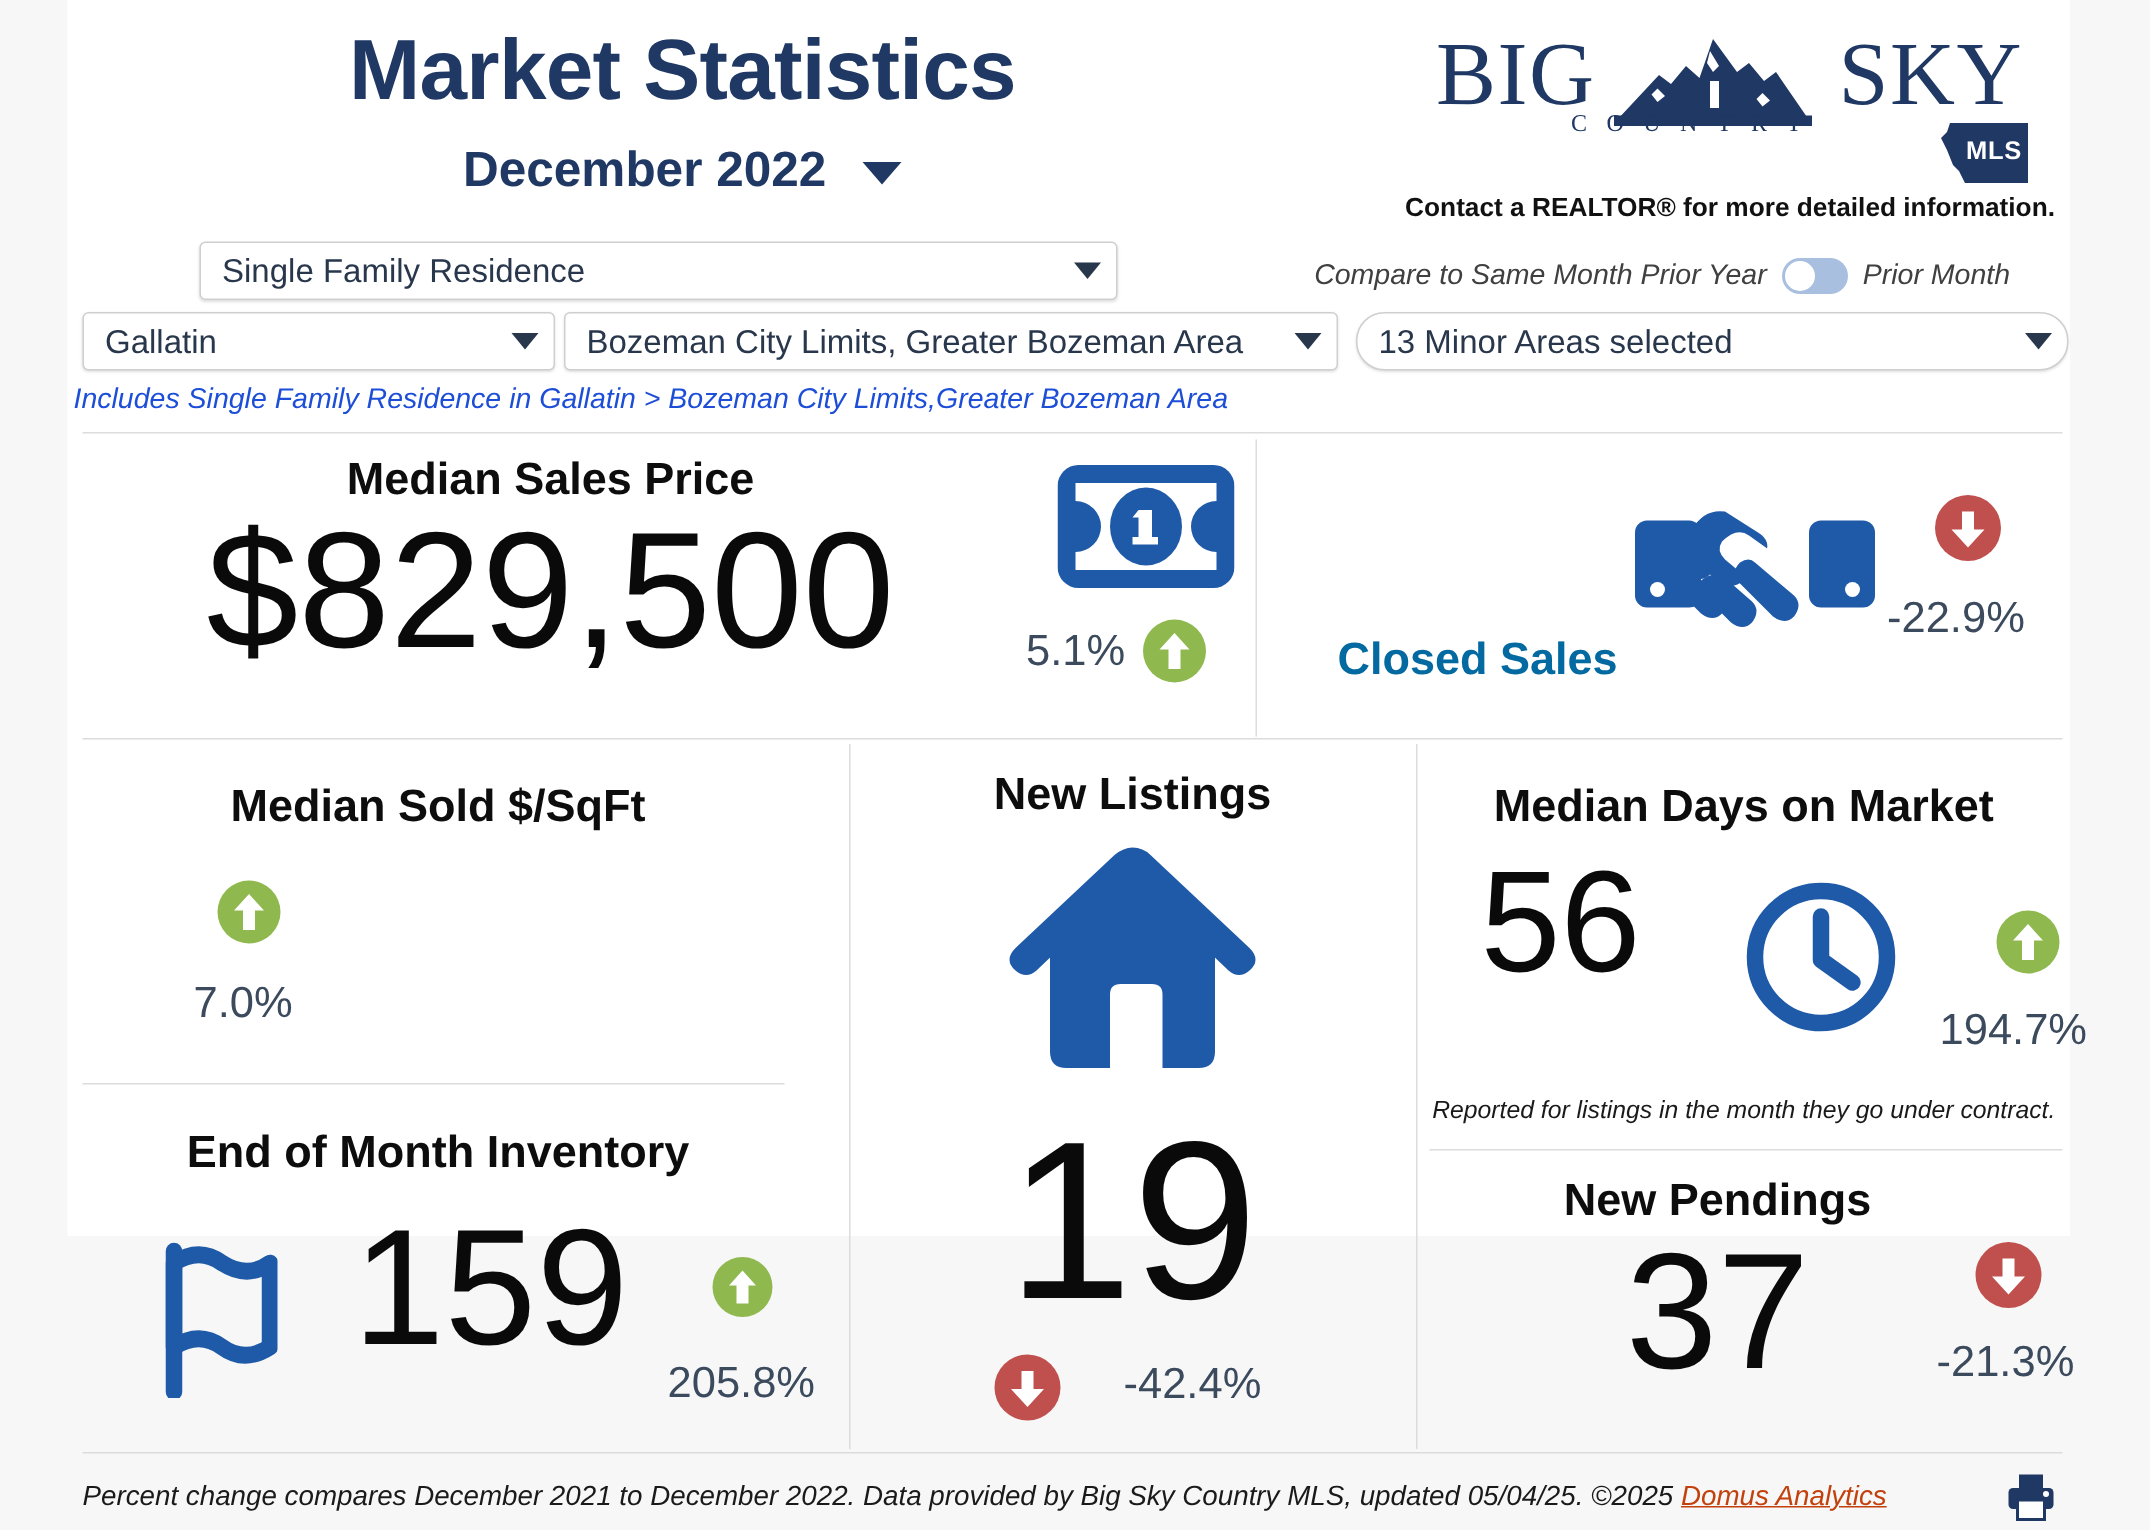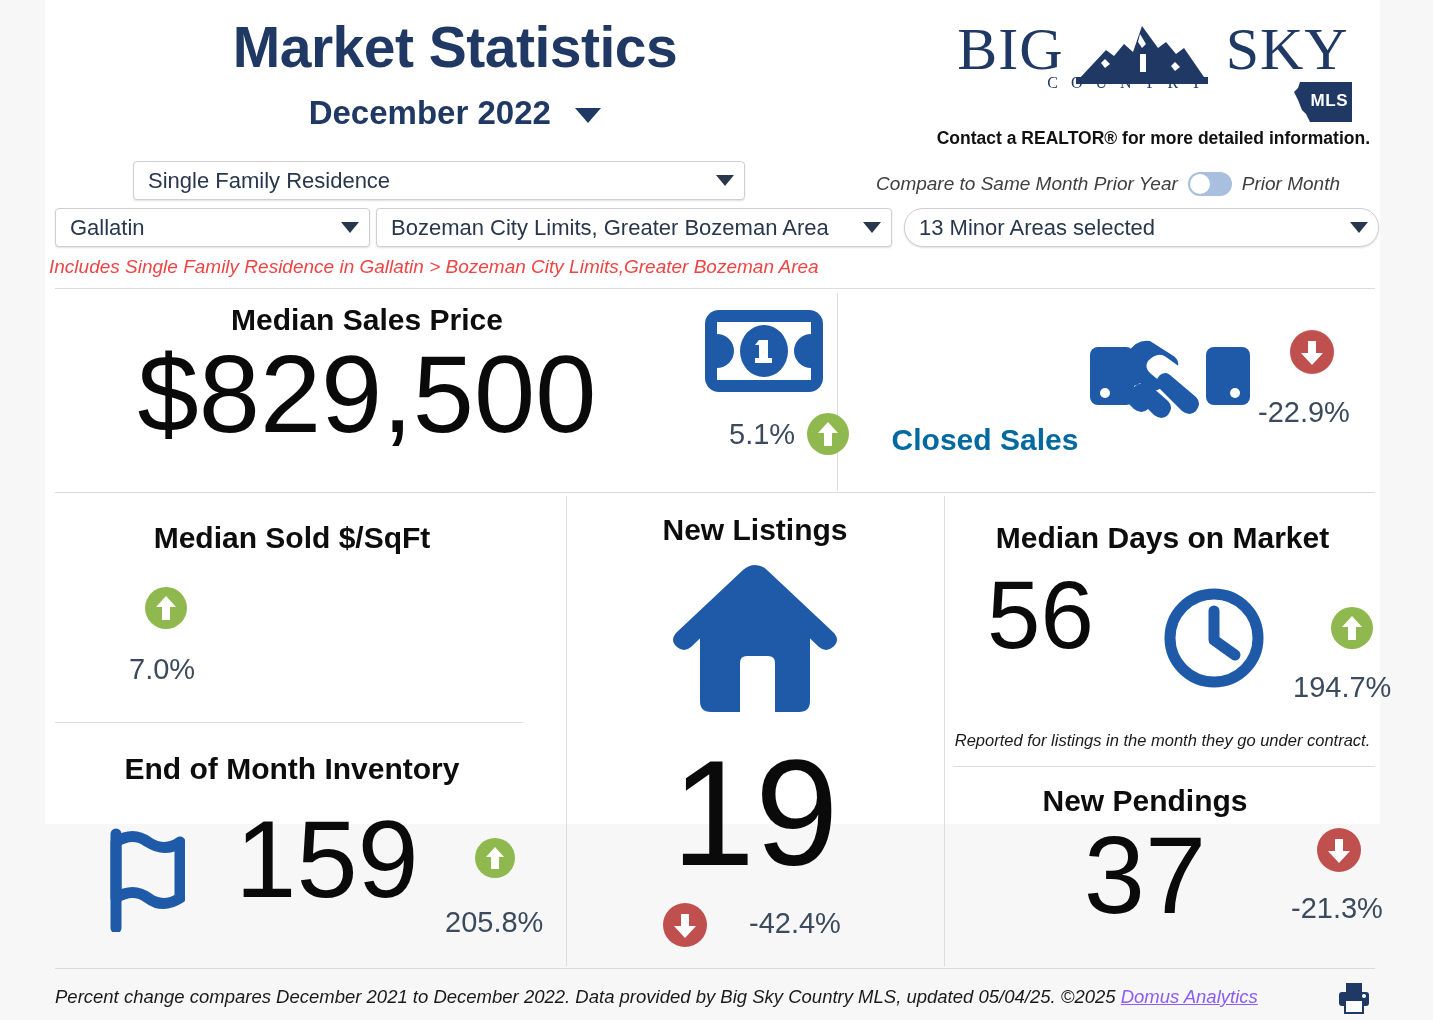--- a/index.html
+++ b/index.html
@@ -104,21 +104,21 @@
     border-right: 9px solid transparent;
     border-top: 11px solid #29374c;
   }
   #sel-prop { left: 88px;  top: 161px; width: 612px; height: 39px; }
   #sel-cnty { left: 10px;  top: 208px; width: 315px; height: 39px; }
   #sel-area { left: 331px; top: 208px; width: 516px; height: 39px; }
   #sel-minor{ left: 859px; top: 208px; width: 475px; height: 39px; border-radius: 19px; }
 
   .includes {
     position: absolute; left: 4px; top: 256px;
-    font-size: 19px; font-style: italic; color: #ef4444;
+    font-size: 19px; font-style: italic; color: #1d4ed8;
   }
 
   
   .hr { position: absolute; background: #dcdcdc; height: 1px; }
   .vr { position: absolute; background: #dcdcdc; width: 1px; }
 
   .cell { position: absolute; }
   .cell-title {
     font-size: 30px; font-weight: bold; color: #0d0d0d;
     text-align: center; white-space: nowrap;
@@ -130,21 +130,21 @@
   .badge { border-radius: 50%; position: relative; flex: 0 0 auto; }
   .badge.up   { background: #8FB94E; }
   .badge.down { background: #C0504D; }
   .badge svg { position: absolute; left: 0; top: 0; }
 
   
   #c-msp { left: 12px; top: 293px; width: 780px; height: 200px; text-decoration: underline; }
   #c-msp .cell-title { position: absolute; left: 0; top: 10px; width: 620px; }
   #c-msp .bignum { position: absolute; left: 0; top: 46px; width: 620px; text-align: center; font-size: 110px; }
   #c-msp .money { position: absolute; left: 648px; top: 17px; }
-  #c-msp .pctwrap { position: absolute; left: 672px; top: 120px; display: flex; align-items: center; gap: 12px; }
+  #c-msp .pctwrap { position: absolute; left: 627px; top: 120px; display: flex; align-items: center; gap: 12px; }
 
   
   #c-cs { left: 795px; top: 293px; width: 540px; height: 200px; }
   #c-cs .num { position: absolute; left: 70px; top: 10px; font-size: 96px; }
   #c-cs .sub { position: absolute; left: 50px; top: 130px; width: 190px; text-align:center; font-size: 30px; font-weight: bold; color: #0369a1; }
   #c-cs .hands { position: absolute; left: 250px; top: 32px; }
   #c-cs .badge { position: absolute; left: 450px; top: 37px; }
   #c-cs .pct { position: absolute; left: 418px; top: 103px; }
 
   
@@ -184,21 +184,21 @@
   #c-np .cell-title { position: absolute; left: 0; top: 14px; width: 400px; }
   #c-np .bignum { position: absolute; left: 0; top: 50px; width: 400px; text-align: center; font-size: 110px; }
   #c-np .badge { position: absolute; left: 372px; top: 58px; }
   #c-np .pct { position: absolute; left: 346px; top: 122px; }
 
   
   .footer {
     position: absolute; left: 10px; top: 986px;
     font-size: 18.5px; font-style: italic; color: #1a1a1a; white-space: nowrap;
   }
-  .footer a { color: #8b5cf6; text-decoration: underline; font-style: italic; }
+  .footer a { color: #c2410c; text-decoration: underline; font-style: italic; }
   .printbtn { position: absolute; left: 1292px; top: 982px; }
 </style>
 </head>
 <body>
 
 <div id="page">
 
   <div class="hdr">
 
     <div class="title">Market Statistics</div>

